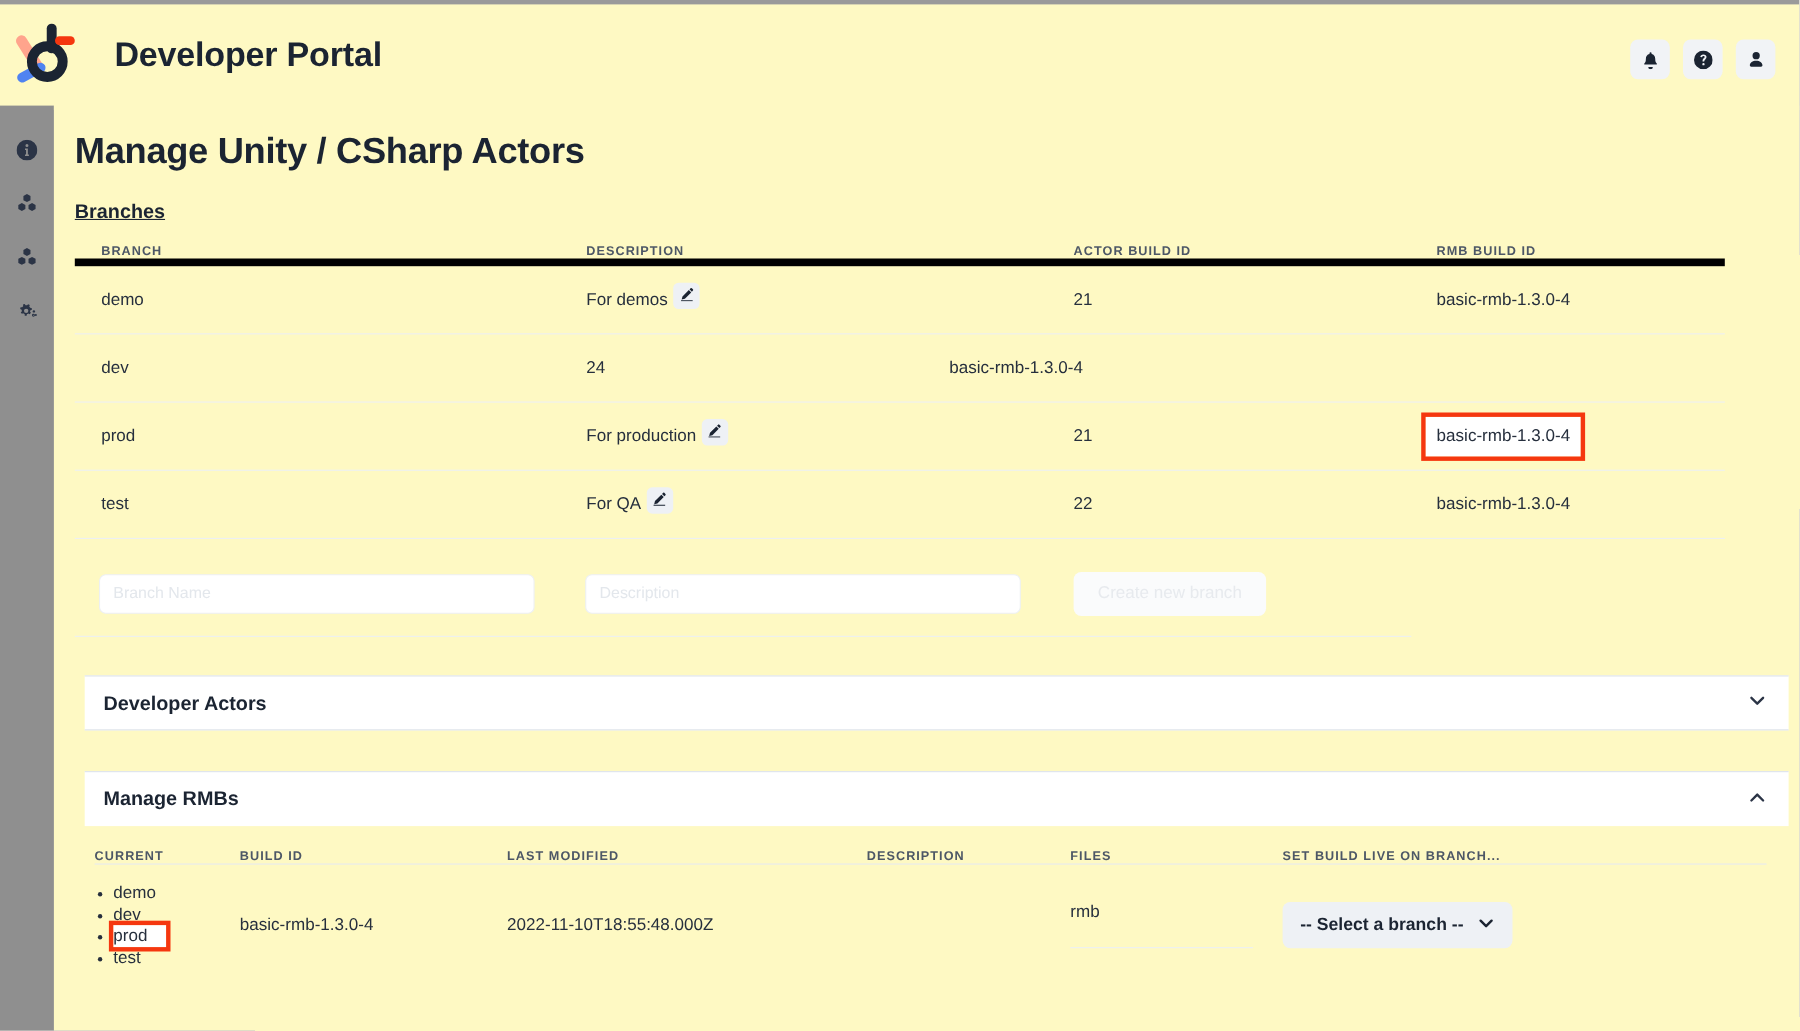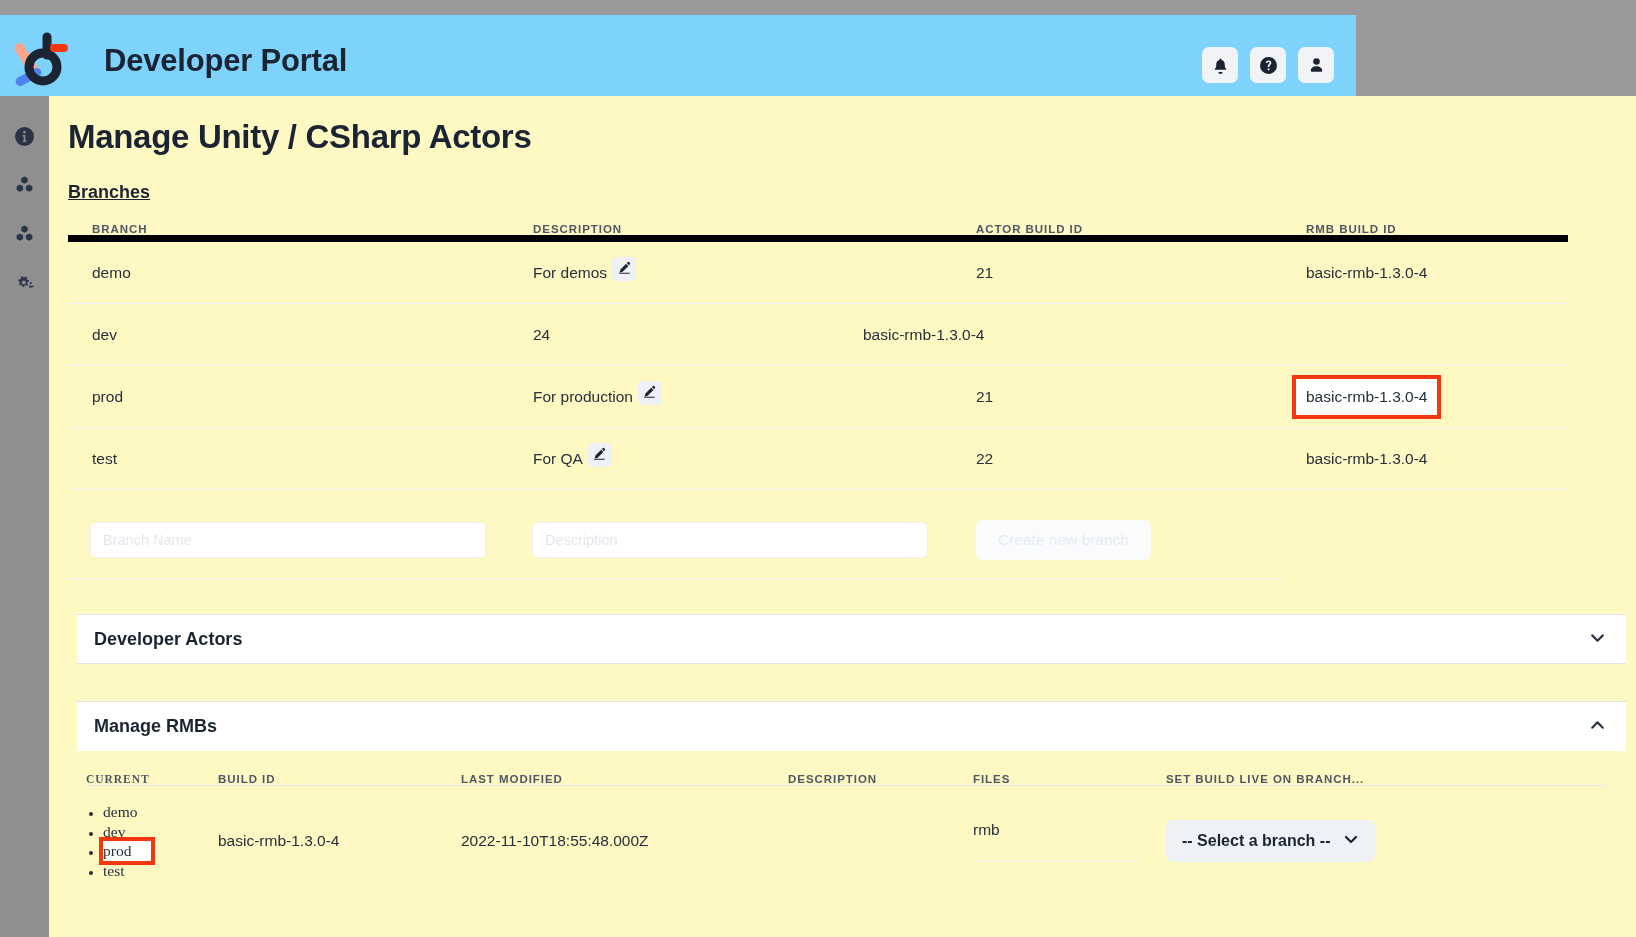--- a/index.html
+++ b/index.html
@@ -16,23 +16,23 @@
     position: relative;
     width: 1636px;
     height: 937px;
     background: #9a9a9a;
     overflow: hidden;
   }
 
   
   #topbar {
     position: absolute;
-    top: 15px; left: 0;
-    width: 1356px; height: 96px;
-    background: #7dd3fc;
+    top: 4px; left: 0;
+    width: 1636px; height: 96px;
+    background: #fef9c3;
     display: flex;
     align-items: center;
   }
   #brand-logo {
     position: absolute;
     left: 14px; top: 14px;
     width: 66px; height: 66px;
   }
   #app-title {
     position: absolute;
@@ -257,21 +257,21 @@
     font-weight: 600;
     letter-spacing: 0.95px;
     color: #4d5766;
     text-transform: uppercase;
   }
   .rt-row {
     display: flex;
     align-items: center;
     min-height: 110px;
   }
-  .rc-current  { width: 132px; flex: none; font-family: Liberation Serif, serif; }
+  .rc-current  { width: 132px; flex: none; }
   .rc-build    { width: 243px; flex: none; }
   .rc-modified { width: 327px; flex: none; }
   .rc-desc     { width: 185px; flex: none; }
   .rc-files    { width: 193px; flex: none; }
   .rc-setlive  { width: 380px; flex: none; }
 
   .current-list {
     margin: 0;
     padding-left: 17px;
     list-style: disc;

